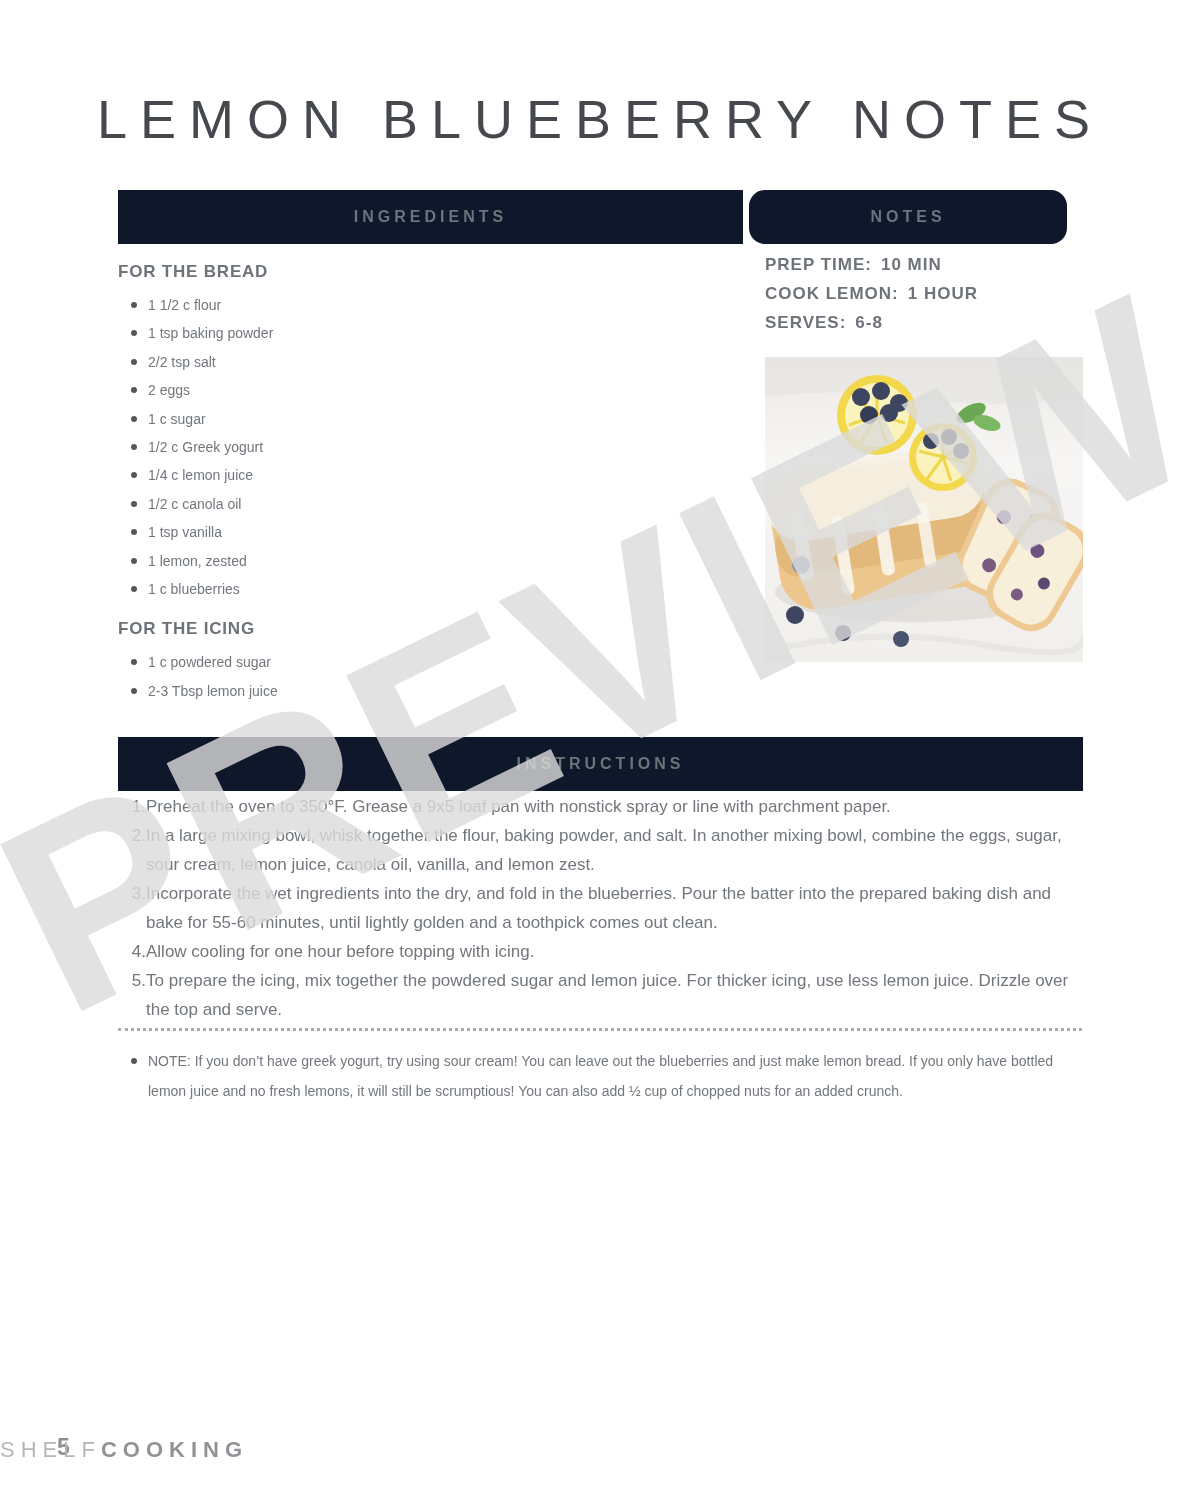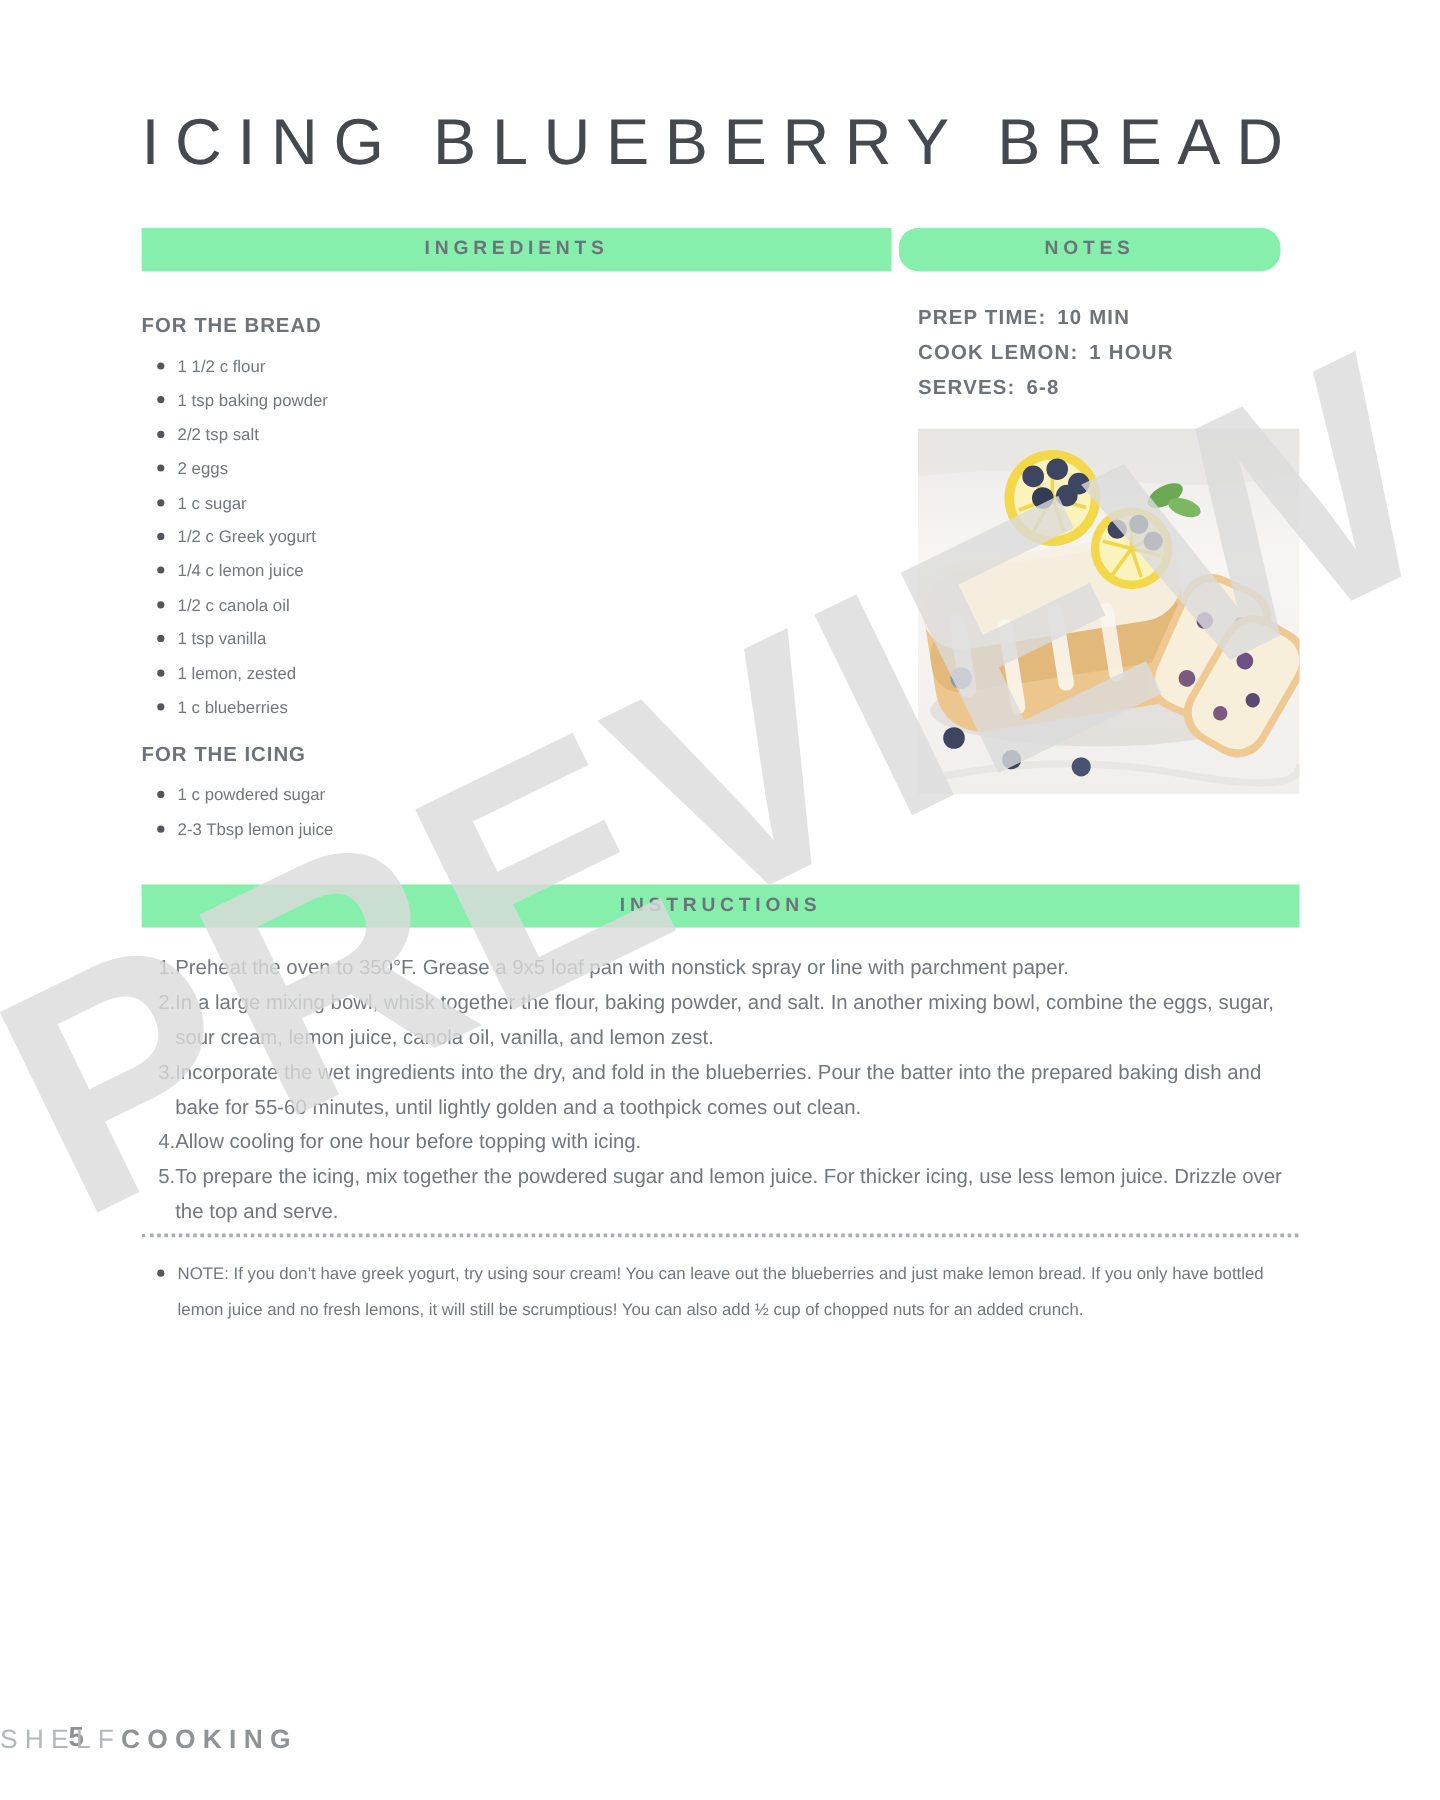--- a/index.html
+++ b/index.html
@@ -8,21 +8,21 @@
     position:relative; width:1200px; height:1500px; margin:0 auto;
     background:#ffffff; overflow:hidden;
     font-family:"Liberation Sans", sans-serif; color:#72777d;
   }
   .page-title {
     position:absolute; top:88px; left:0; width:1200px;
     text-align:center; font-size:54px; font-weight:400;
     letter-spacing:13px; color:#45484d; white-space:nowrap;
   }
   .section-bar {
-    position:absolute; height:36px; background:#86efac;
+    position:absolute; height:54px; background:#0f172a;
     display:flex; align-items:center; justify-content:center;
   }
   .bar-ingredients { top:190px; left:118px; width:625px; }
   .bar-notes       { top:190px; left:749px; width:318px;border-radius:16px; }
   .bar-instructions{ top:737px; left:118px; width:965px; }
   .section-bar span {
     font-size:16px; font-weight:700; letter-spacing:4px; color:#6d737a;
   }
   .ingredients-col { position:absolute; top:248px; left:118px; width:600px; }
   .group-title {
@@ -80,21 +80,21 @@
     font-size:270px; font-weight:700; letter-spacing:5px;
     color:#dcdcdc; opacity:0.8; white-space:nowrap;
     z-index:5; pointer-events:none;
   }
 </style>
 </head>
 <body>
 
 <div class="page">
 
-  <h1 class="page-title">ICING BLUEBERRY BREAD</h1>
+  <h1 class="page-title">LEMON BLUEBERRY NOTES</h1>
 
   <div class="section-bar bar-ingredients">
     <span>INGREDIENTS</span>
   </div>
   <div class="section-bar bar-notes">
     <span>NOTES</span>
   </div>
 
   <div class="ingredients-col">
     <div class="group-title">FOR THE BREAD</div>

